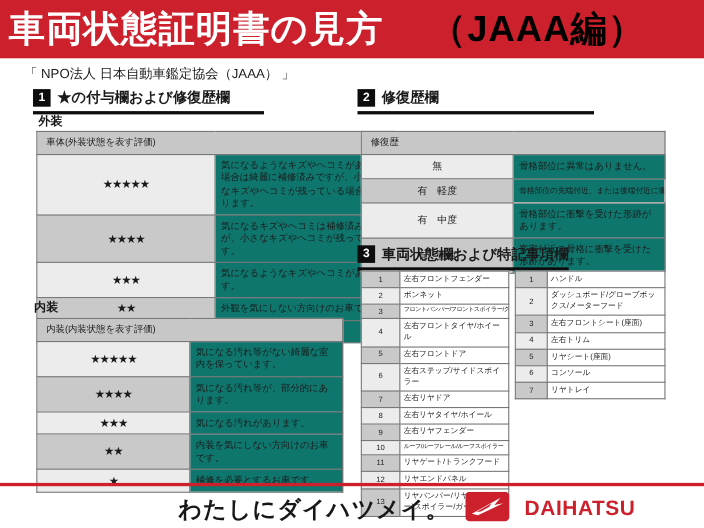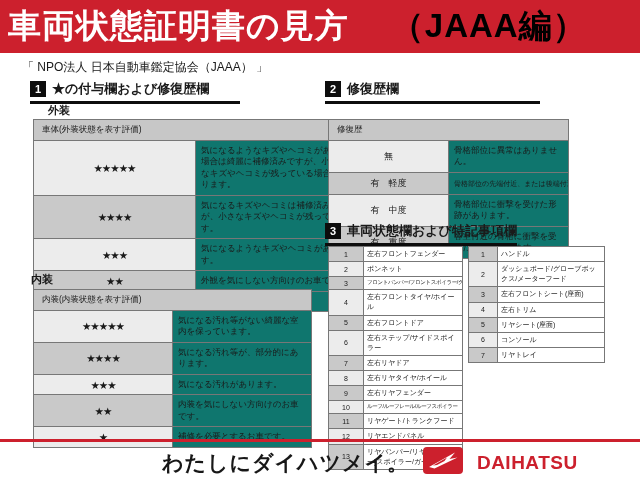--- a/index.html
+++ b/index.html
@@ -19,37 +19,37 @@
   .sec-head { position:absolute; display:flex; align-items:center; gap:6px;
     border-bottom:3px solid #0d0d0d; padding-bottom:3px; }
   .sec-num { display:inline-flex; width:16px; height:16px; background:#0d0d0d; color:#fff;
     font-size:11px; font-weight:bold; align-items:center; justify-content:center; flex:0 0 auto; }
   .sec-title { font-size:13px; font-weight:bold; white-space:nowrap; }
   #sec1 { left:30px; top:80px; min-width:210px; }
   #sec2 { left:325px; top:80px; min-width:215px; }
   #sec3 { left:325px; top:222px; min-width:140px; }
 
   .blk-label { position:absolute; font-size:11px; font-weight:bold; }
-  #ext-label { left:48px; top:103px; }
+  #ext-label { left:35px; top:103px; }
   #int-label { left:31px; top:272px; }
 
   
   table.sheet { border-collapse:collapse; table-layout:fixed; background:#fff; }
   table.sheet td { border:1px solid #777; vertical-align:middle; }
   table.sheet tr:nth-child(odd)  td.key { background:#c9c9c9; }
   table.sheet tr:nth-child(even) td.key { background:#ececec; }
   table.sheet tr.head td { background:#c7c7c7; font-size:8.5px; padding:4px 8px; }
   td.key { text-align:center; }
   td.stars { font-size:10.5px; letter-spacing:-1px; padding:2px 1px; }
   td.desc { font-size:8.5px; padding:4px 5px; line-height:1.35; background:#0f766e;margin-left:12px; }
   td.grade { font-size:9px; padding:4px 2px; }
   td.small { font-size:7px; white-space:nowrap; overflow:hidden; }
   #ext-table { position:absolute; left:33px; top:119px; width:325px; }
   #int-table { position:absolute; left:33px; top:289px; width:279px; }
-  #repair-table { position:absolute; left:328px; top:119px; width:241px; }
+  #repair-table { position:absolute; left:328px; top:119px; width:277px; }
   #ext-table td.stars, #int-table td.stars { width:55px; }
   #repair-table td.grade { width:49px; }
 
   table.parts td { border:1px solid #777; }
   table.parts td.key { font-size:7px; padding:2px 1px; width:35px; }
   table.parts td.nm { font-size:7px; padding:2px 3px; line-height:1.45; background:#fff; }
   td.tiny { font-size:5.5px !important; letter-spacing:-0.4px; white-space:nowrap; overflow:hidden; }
   #parts-left  { position:absolute; left:328px; top:246px; width:135px; }
   #parts-right { position:absolute; left:468px; top:246px; width:137px; }
   #parts-right td.key { width:29px; }

